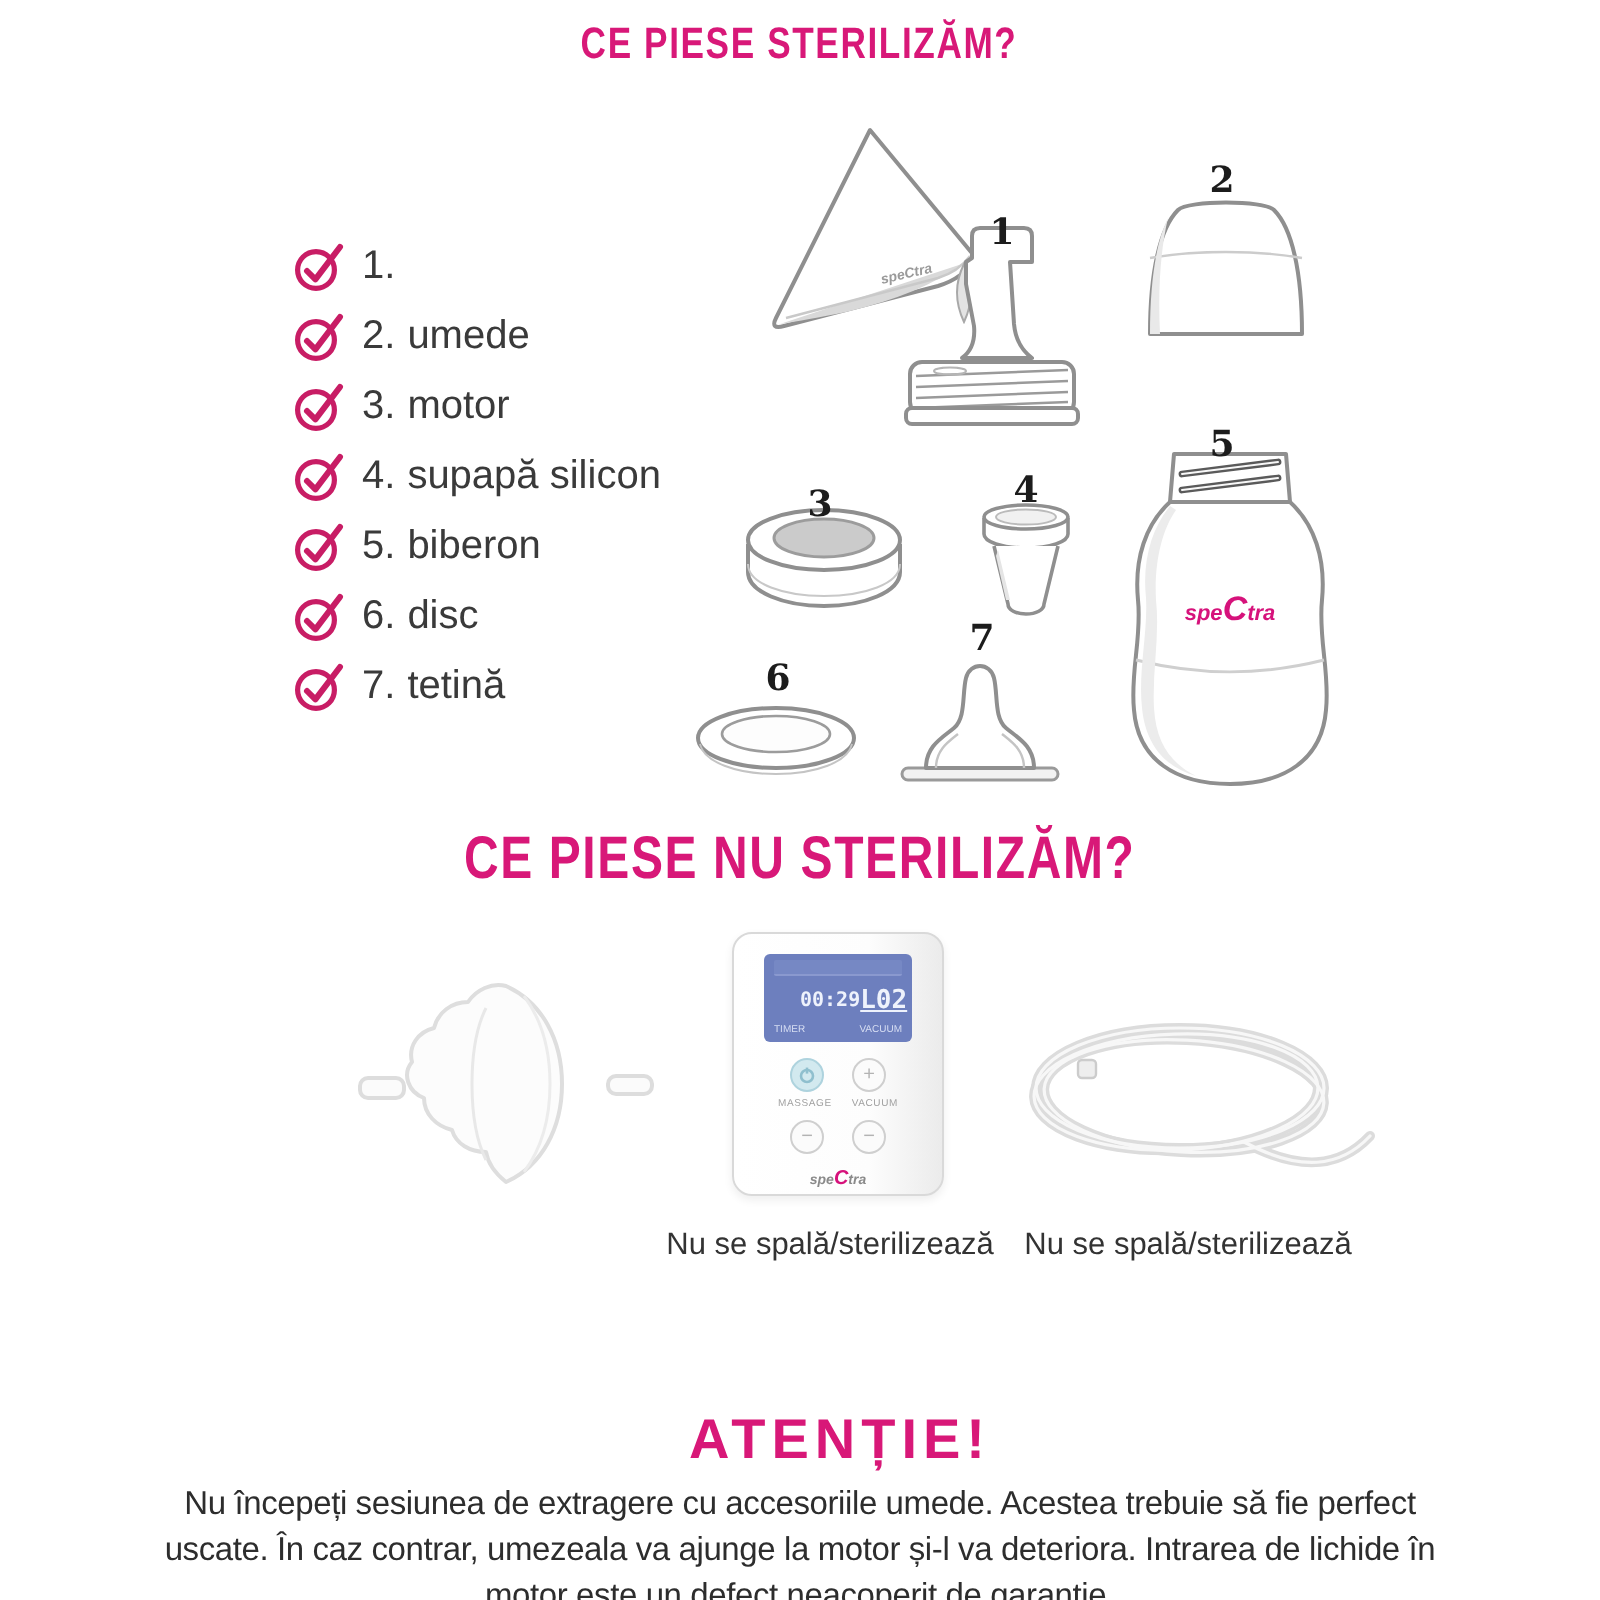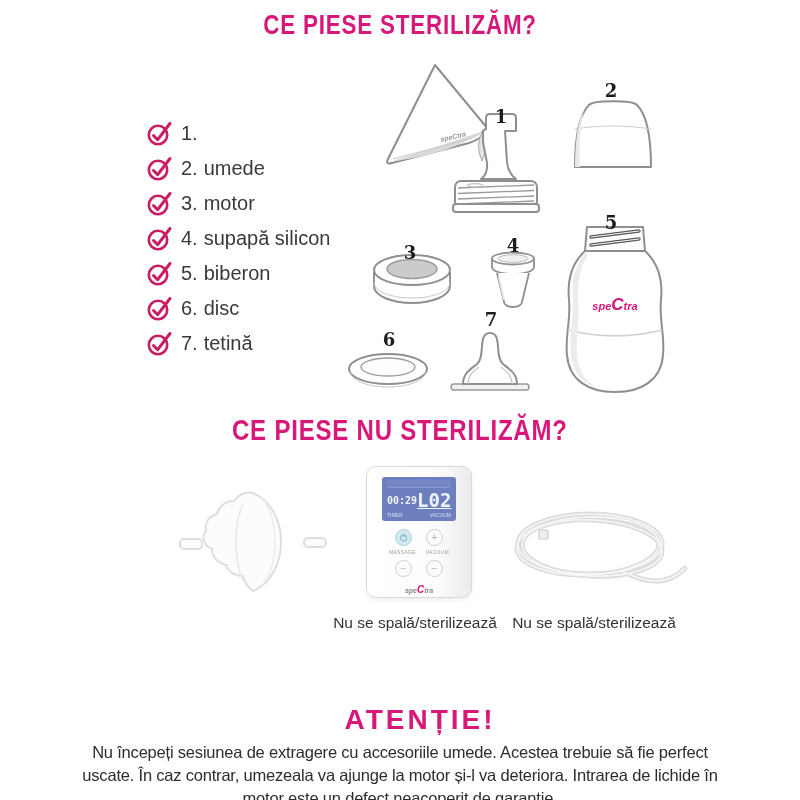--- a/index.html
+++ b/index.html
@@ -4,21 +4,21 @@
 <style>
   html,body{margin:0;padding:0;background:#fff;}
   #canvas{position:relative;width:800px;height:800px;background:#fff;overflow:hidden;
           font-family:"Liberation Sans",sans-serif;}
 
   
   .big-title{position:absolute;left:0;right:0;text-align:center;color:#d81878;
              font-weight:bold;font-family:"Liberation Sans",sans-serif;}
   .big-title .squeeze{display:inline-block;transform:scaleX(0.8);transform-origin:center;
              letter-spacing:1px;white-space:nowrap;}
-  #title-sterilize{top:9px;font-size:28px;text-decoration:underline;}
+  #title-sterilize{top:9px;font-size:22px;text-decoration:underline;}
   #title-no-sterilize{top:413px;font-size:30px;}
   #attention-title{top:704px;font-size:28px;letter-spacing:3px;margin-left:40px;}
 
   
   .check-list{position:absolute;left:146px;top:116px;}
   .check-item{display:flex;align-items:center;height:35px;}
   .check-item .cicon{width:27px;height:27px;margin-right:8px;flex:0 0 27px;}
   .check-item .num{font-size:20px;color:#3a3a3a;margin-right:6px;}
   .check-item .txt{font-size:20px;color:#3a3a3a;}
 
@@ -32,22 +32,22 @@
   
   .pump{position:absolute;left:366px;top:466px;width:106px;height:132px;
         background:linear-gradient(90deg,#ffffff 0%,#fdfdfd 65%,#ebebeb 100%);
         border:1px solid #d9d9d9;border-radius:10px;box-shadow:0 2px 5px rgba(0,0,0,.07);
         display:flex;flex-direction:column;align-items:center;box-sizing:border-box;}
   .lcd{width:74px;height:44px;margin-top:10px;background:#6d7fbe;border-radius:3px;
        padding:3px 5px;box-sizing:border-box;display:flex;flex-direction:column;}
   .lcd-strip{height:7px;border-bottom:1px solid #8a99cf;background:#7688c4;border-radius:1px;}
   .lcd-main{flex:1;display:flex;justify-content:space-between;align-items:center;
             font-family:"DejaVu Sans Mono",monospace;font-weight:bold;color:#eef2fc;}
-  .lcd-timer{font-size:10px;}
-  .lcd-level{font-size:19px;text-decoration:underline;}
+  .lcd-timer{font-size:10px;margin-left:13px;}
+  .lcd-level{font-size:13px;text-decoration:underline;}
   .lcd-sublabels{display:flex;justify-content:space-between;font-size:5px;color:#d7def3;}
   .btn-row{display:flex;gap:14px;margin-top:8px;}
   .pbtn{width:17px;height:17px;border-radius:50%;background:#fbfbfb;border:1px solid #cfcfcf;
         display:flex;align-items:center;justify-content:center;font-size:10px;color:#b3b3b3;
         box-sizing:border-box;}
   .pbtn.power{background:#d2e9ef;border-color:#aed3de;}
   .pump-btn-labels{display:flex;gap:10px;margin-top:3px;font-size:5px;color:#a0a0a0;
         letter-spacing:.3px;}
   .pump-logo{margin-top:7px;font-size:7px;font-style:italic;font-weight:bold;color:#8a8a8a;}
   .pump-logo .bigc{font-size:10px;color:#d6127b;}

